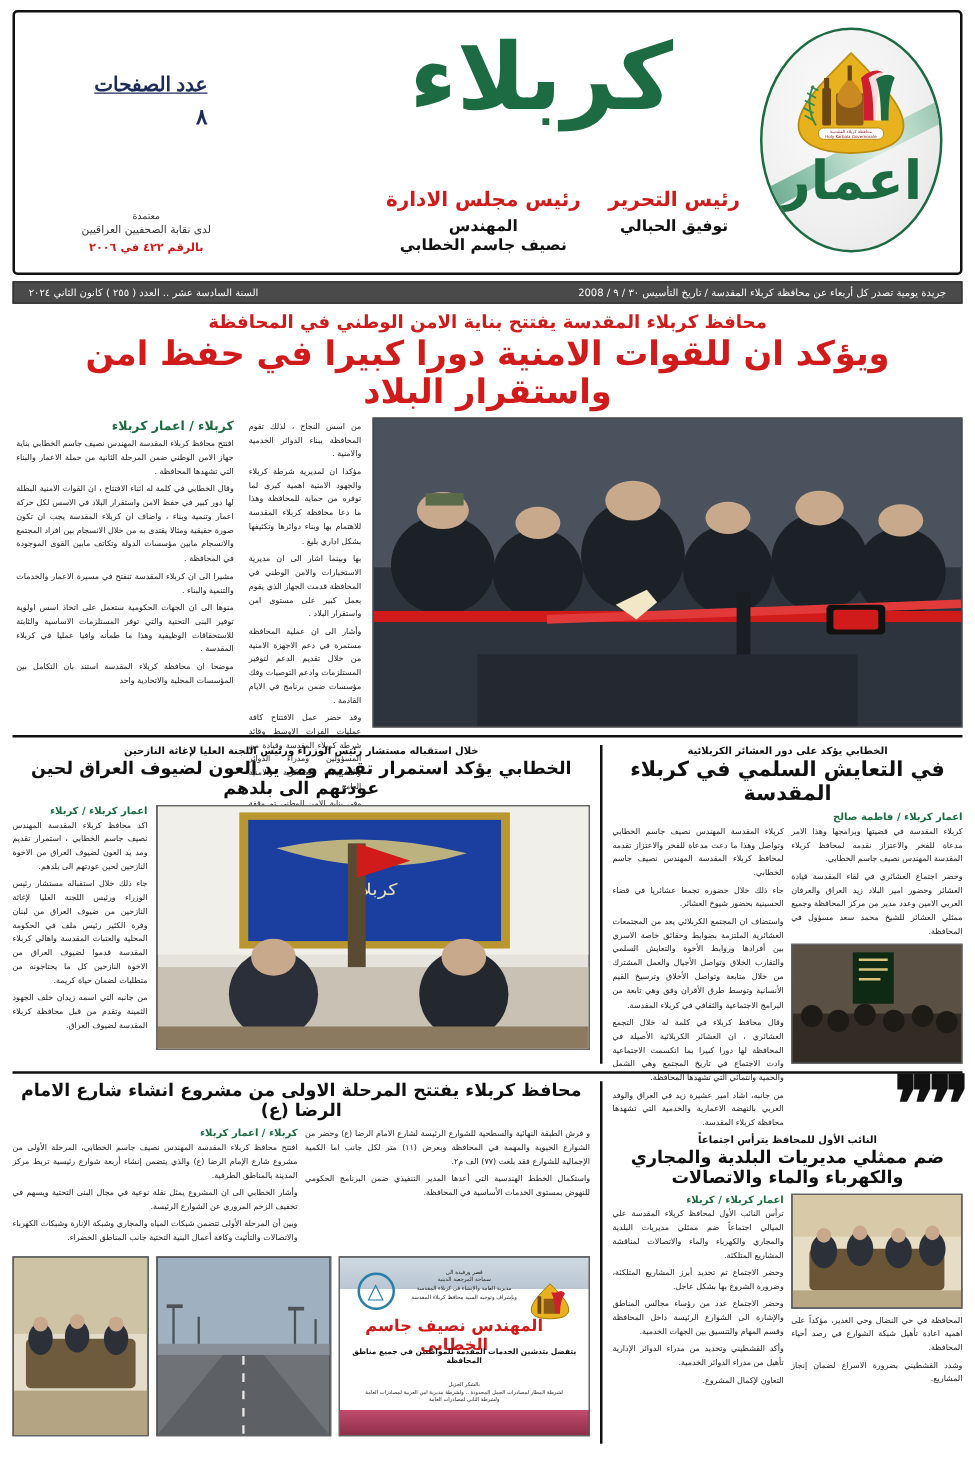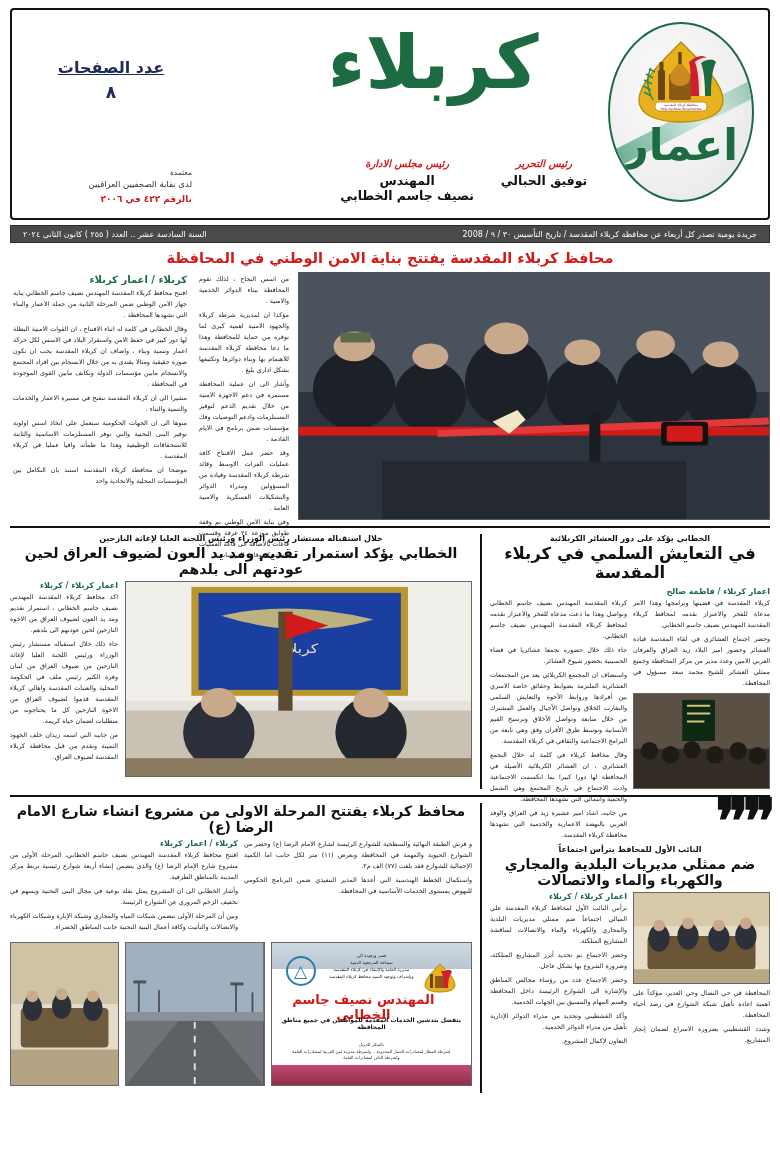--- a/index.html
+++ b/index.html
@@ -84,22 +84,23 @@
     color: #1d6b42;
     line-height: 1.05;
     letter-spacing: -2px;
     white-space: nowrap;
   }
 
   .pages-count {
     position: absolute;
     top: 48px;
     left: 44px;
-    text-align: center;
+    text-align: right;
     width: 110px;
+    font-family: Liberation Serif, serif;
   }
   .pages-count .lbl {
     font-size: 16px;
     font-weight: bold;
     color: #1d2b58;
     text-decoration: underline;
     display: block;
   }
   .pages-count .num {
     font-size: 17px;
@@ -113,42 +114,41 @@
     position: absolute;
     bottom: 14px;
     right: 176px;
     display: flex;
     flex-direction: row;
     gap: 22px;
     align-items: flex-start;
   }
   .credit-block { text-align: center; min-width: 96px; }
   .credit-block .role {
-    font-size: 10px;
+    font-size: 16px;
     font-weight: bold;
     color: #d11a1a;
     display: block;
     margin-bottom: 4px;
     white-space: nowrap;
-    font-style: italic;
   }
   .credit-block .name {
     font-size: 12.5px;
     font-weight: bold;
     color: #111;
     display: block;
     line-height: 1.25;
     white-space: nowrap;
   }
 
   .license {
     position: absolute;
     bottom: 14px;
     left: 30px;
-    text-align: right;
+    text-align: center;
     width: 150px;
   }
   .license .l1 { font-size: 7.5px; color: #333; display:block; }
   .license .l2 { font-size: 8.5px; color: #333; display:block; margin-top:2px; }
   .license .l3 { font-size: 9px; color: #d11a1a; font-weight:bold; display:block; margin-top:5px; }
 
   
   .info-strip {
     margin-top: 5px;
     height: 18px;
@@ -377,20 +377,21 @@
       <span class="l3">بالرقم ٤٢٢ في ٢٠٠٦</span>
     </div>
   </div>
 
   <div class="info-strip">
     <span>جريدة يومية تصدر كل أربعاء عن محافظة كربلاء المقدسة / تاريخ التأسيس ٣٠ / ٩ / 2008</span>
     <span>السنة السادسة عشر .. العدد ( ٢٥٥ ) كانون الثاني ٢٠٢٤</span>
   </div>
 
   <div class="lead-kicker">محافظ كربلاء المقدسة يفتتح بناية الامن الوطني في المحافظة</div>
+  <div class="lead-headline">ويؤكد ان للقوات الامنية دورا كبيرا في حفظ امن واستقرار البلاد</div>
 
   <div class="sec1">
 
     <div class="sec1-photo">
       <svg viewBox="0 0 340 248" preserveAspectRatio="none" style="width:100%;height:100%;display:block">
         <rect width="340" height="248" fill="#39404a"></rect>
         <rect y="0" width="340" height="120" fill="#4a525e"></rect>
         <rect y="120" width="340" height="128" fill="#2e343d"></rect>
         <g fill="#1c2027">
           <ellipse cx="40" cy="118" rx="30" ry="40"></ellipse>
@@ -416,20 +417,21 @@
         <rect x="266" y="154" width="26" height="16" rx="2" fill="#d11a1a"></rect>
         <rect x="210" y="140" width="8" height="60" fill="#1a1d22"></rect>
         <rect x="60" y="190" width="220" height="58" fill="#232831"></rect>
       </svg>
     </div>
 
     <div class="sec1-col2">
       <div class="body-text">
         <p>من اسس النجاح ، لذلك تقوم المحافظة ببناء الدوائر الخدمية والامنية .</p>
         <p>مؤكدا ان لمديرية شرطة كربلاء والجهود الامنية اهمية كبرى لما توفره من حماية للمحافظة وهذا ما دعا محافظة كربلاء المقدسة للاهتمام بها وبناء دوائرها وتكثيفها بشكل اداري بليغ .</p>
+        <p>بها وبينما اشار الى ان مديرية الاستخبارات والامن الوطني في المحافظة قدمت الجهاز الذي يقوم بعمل كبير على مستوى امن واستقرار البلاد .</p>
         <p>وأشار الى ان عملية المحافظة مستمرة في دعم الاجهزة الامنية من خلال تقديم الدعم لتوفير المستلزمات وادعم التوصيات وفك مؤسسات ضمن برنامج في الايام القادمة .</p>
         <p>وقد حضر عمل الافتتاح كافة عمليات الفرات الاوسط وقائد شرطة كربلاء المقدسة وقيادة من المسؤولين ومدراء الدوائر والتشكيلات العسكرية والامنية العامة .</p>
         <p>وفي بناية الامن الوطني تم وقفة طوابق موزعة ٢٤ غرفة وقسمت قاعات بالاضافة الى قاعة العمليات المشتركة وقاعة الدراسات .</p>
       </div>
     </div>
 
     <div class="sec1-text">
       <div class="byline">كربلاء / اعمار كربلاء</div>
       <div class="body-text">
         <p>افتتح محافظ كربلاء المقدسة المهندس نصيف جاسم الخطابي بناية جهاز الامن الوطني ضمن المرحلة الثانية من حملة الاعمار والبناء التي تشهدها المحافظة .</p>

